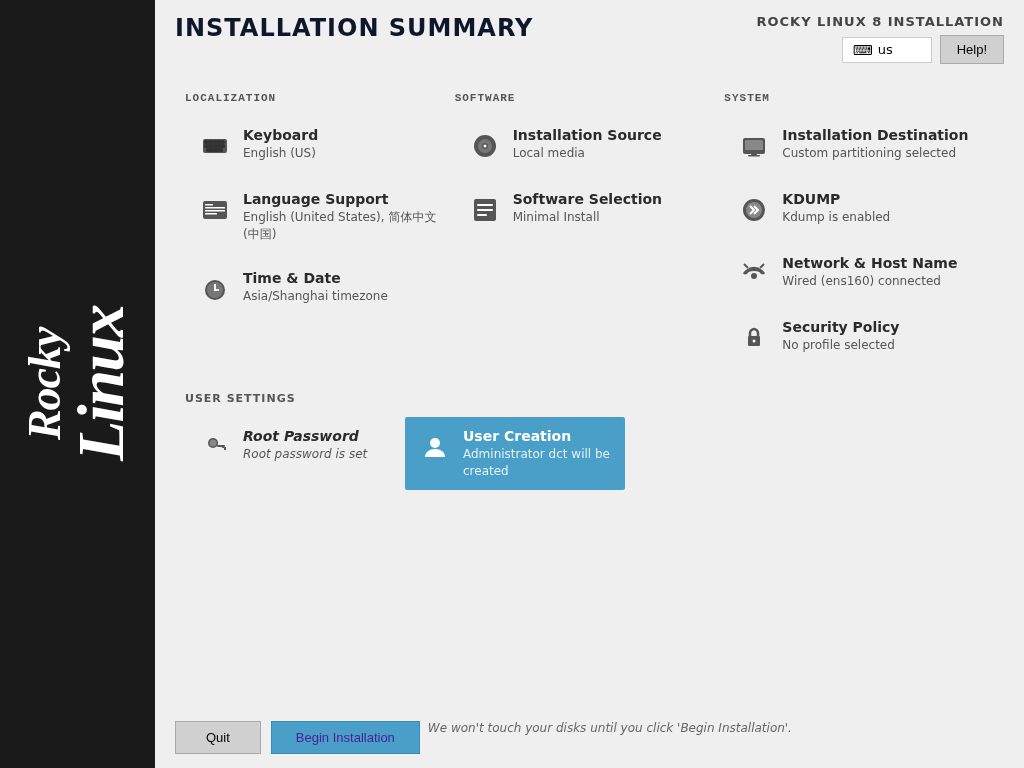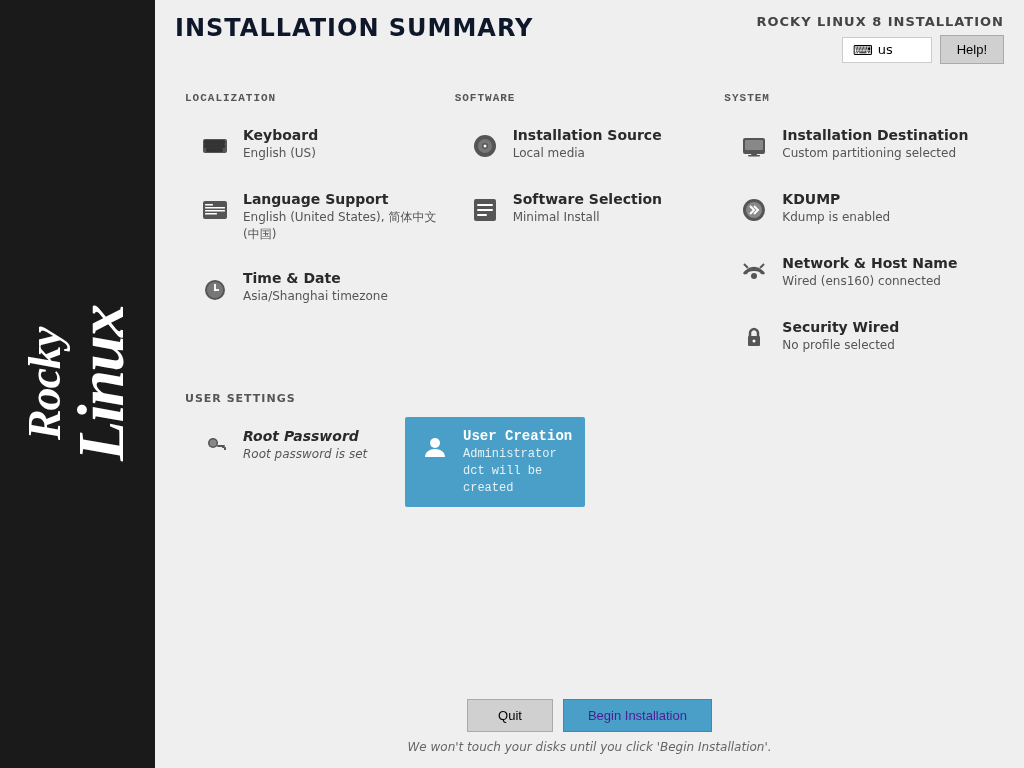--- a/index.html
+++ b/index.html
@@ -175,22 +175,22 @@
 
     
     .user-settings-section {
       margin-top: 18px;
     }
 
     
     .footer {
       padding: 10px 20px 14px 20px;
       display: flex;
-      flex-direction: column;
-      align-items: center;
+      flex-direction: row;
+      align-items: flex-start;
       gap: 8px;
     }
     .footer-buttons {
       display: flex;
       gap: 10px;
       align-items: center;
     }
     .quit-button {
       background: #d0d0d0;
       border: 1px solid #aaa;
@@ -399,21 +399,21 @@
 
         <div class="settings-item">
           <div class="item-icon">
             <svg viewBox="0 0 28 28" fill="none">
               <rect x="8" y="12" width="12" height="10" rx="1" fill="#555"></rect>
               <path d="M10 12 L10 9 C10 6.8 12.2 5 14 5 C15.8 5 18 6.8 18 9 L18 12" stroke="#555" stroke-width="2.5" fill="none"></path>
               <circle cx="14" cy="17" r="1.5" fill="white"></circle>
             </svg>
           </div>
           <div class="item-text">
-            <div class="item-title">Security Wired</div>
+            <div class="item-title">Security Policy</div>
             <div class="item-subtitle">No profile selected</div>
           </div>
         </div>
       </div>
     </div>
 
     <div class="user-settings-section">
       <div class="section-header">USER SETTINGS</div>
       <div style="display:flex; gap:0;">
 
@@ -426,21 +426,21 @@
               <rect x="21" y="12" width="2" height="3" rx="0.5" fill="#555"></rect>
               <rect x="23" y="14" width="2" height="3" rx="0.5" fill="#555" transform="rotate(0)"></rect>
             </svg>
           </div>
           <div class="item-text">
             <div class="item-title">Root Password</div>
             <div class="item-subtitle">Root password is set</div>
           </div>
         </div>
 
-        <div class="settings-item active" style="width: 180px; font-family: Liberation Mono, monospace;">
+        <div class="settings-item active" style="width: 220px;">
           <div class="item-icon">
             <svg viewBox="0 0 28 28" fill="none">
               <circle cx="14" cy="10" r="5" fill="white"></circle>
               <path d="M4 24 C4 19 8.5 16 14 16 C19.5 16 24 19 24 24" fill="white"></path>
             </svg>
           </div>
           <div class="item-text">
             <div class="item-title">User Creation</div>
             <div class="item-subtitle">Administrator dct will be created</div>
           </div>

